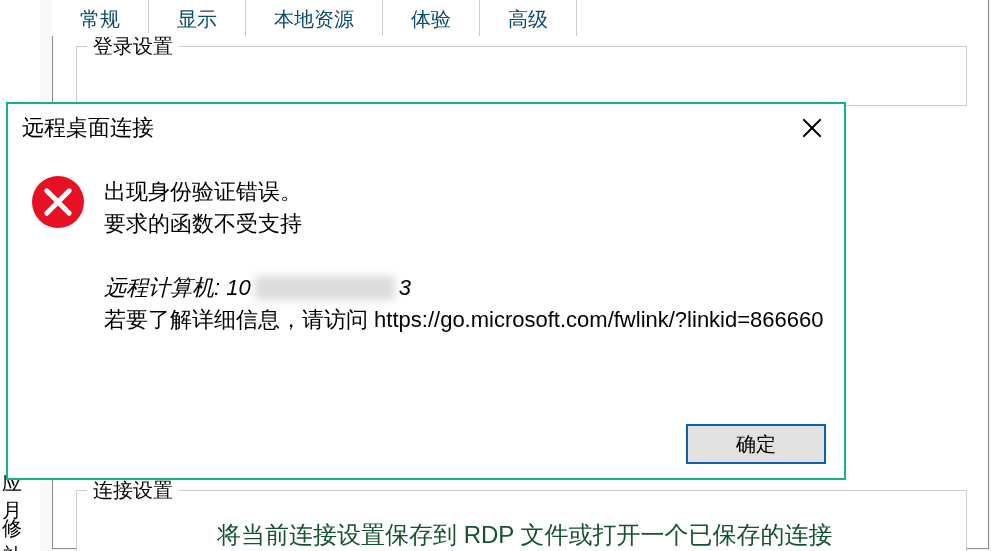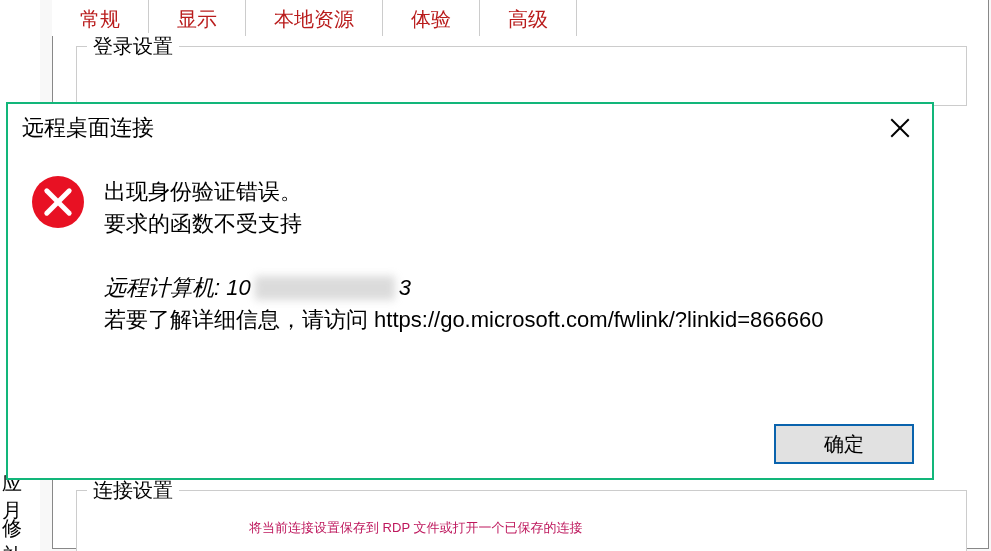--- a/index.html
+++ b/index.html
@@ -43,21 +43,21 @@
     left: 52px; top: 0;
     display: flex;
     height: 36px;
     background: transparent;
   }
   .tab {
     padding: 6px 28px 6px 28px;
     background: #fff;
     border-right: 1px solid #ccc;
     font-size: 20px;
-    color: #b91c1c;
+    color: #0c4a6e;
   }
   .tab.active {
     background: #fff;
   }
 
   .group-login {
     position: absolute;
     left: 76px; top: 46px; right: 24px;
     border: 1px solid #ccc;
     border-radius: 0;
@@ -83,31 +83,30 @@
   .group-conn .legend {
     position: absolute;
     top: -14px; left: 10px;
     background: #fff;
     padding: 0 6px;
     font-size: 20px;
   }
   .group-conn .hint {
     position: absolute;
     top: 28px; left: 140px;
-    font-size: 13px;
-    color: #be185d;
+    font-size: 24px;
+    color: #14532d;
     white-space: nowrap;
-    margin-left: 32px;
   }
 
   
   .dialog {
     position: absolute;
     left: 6px; top: 102px;
-    width: 928px;
+    width: 840px;
     height: 378px;
     background: #fff;
     border: 2px solid #12b67a;
   }
   .dialog-titlebar {
     display: flex;
     align-items: center;
     justify-content: space-between;
     height: 44px;
     padding: 6px 10px 2px 14px;

